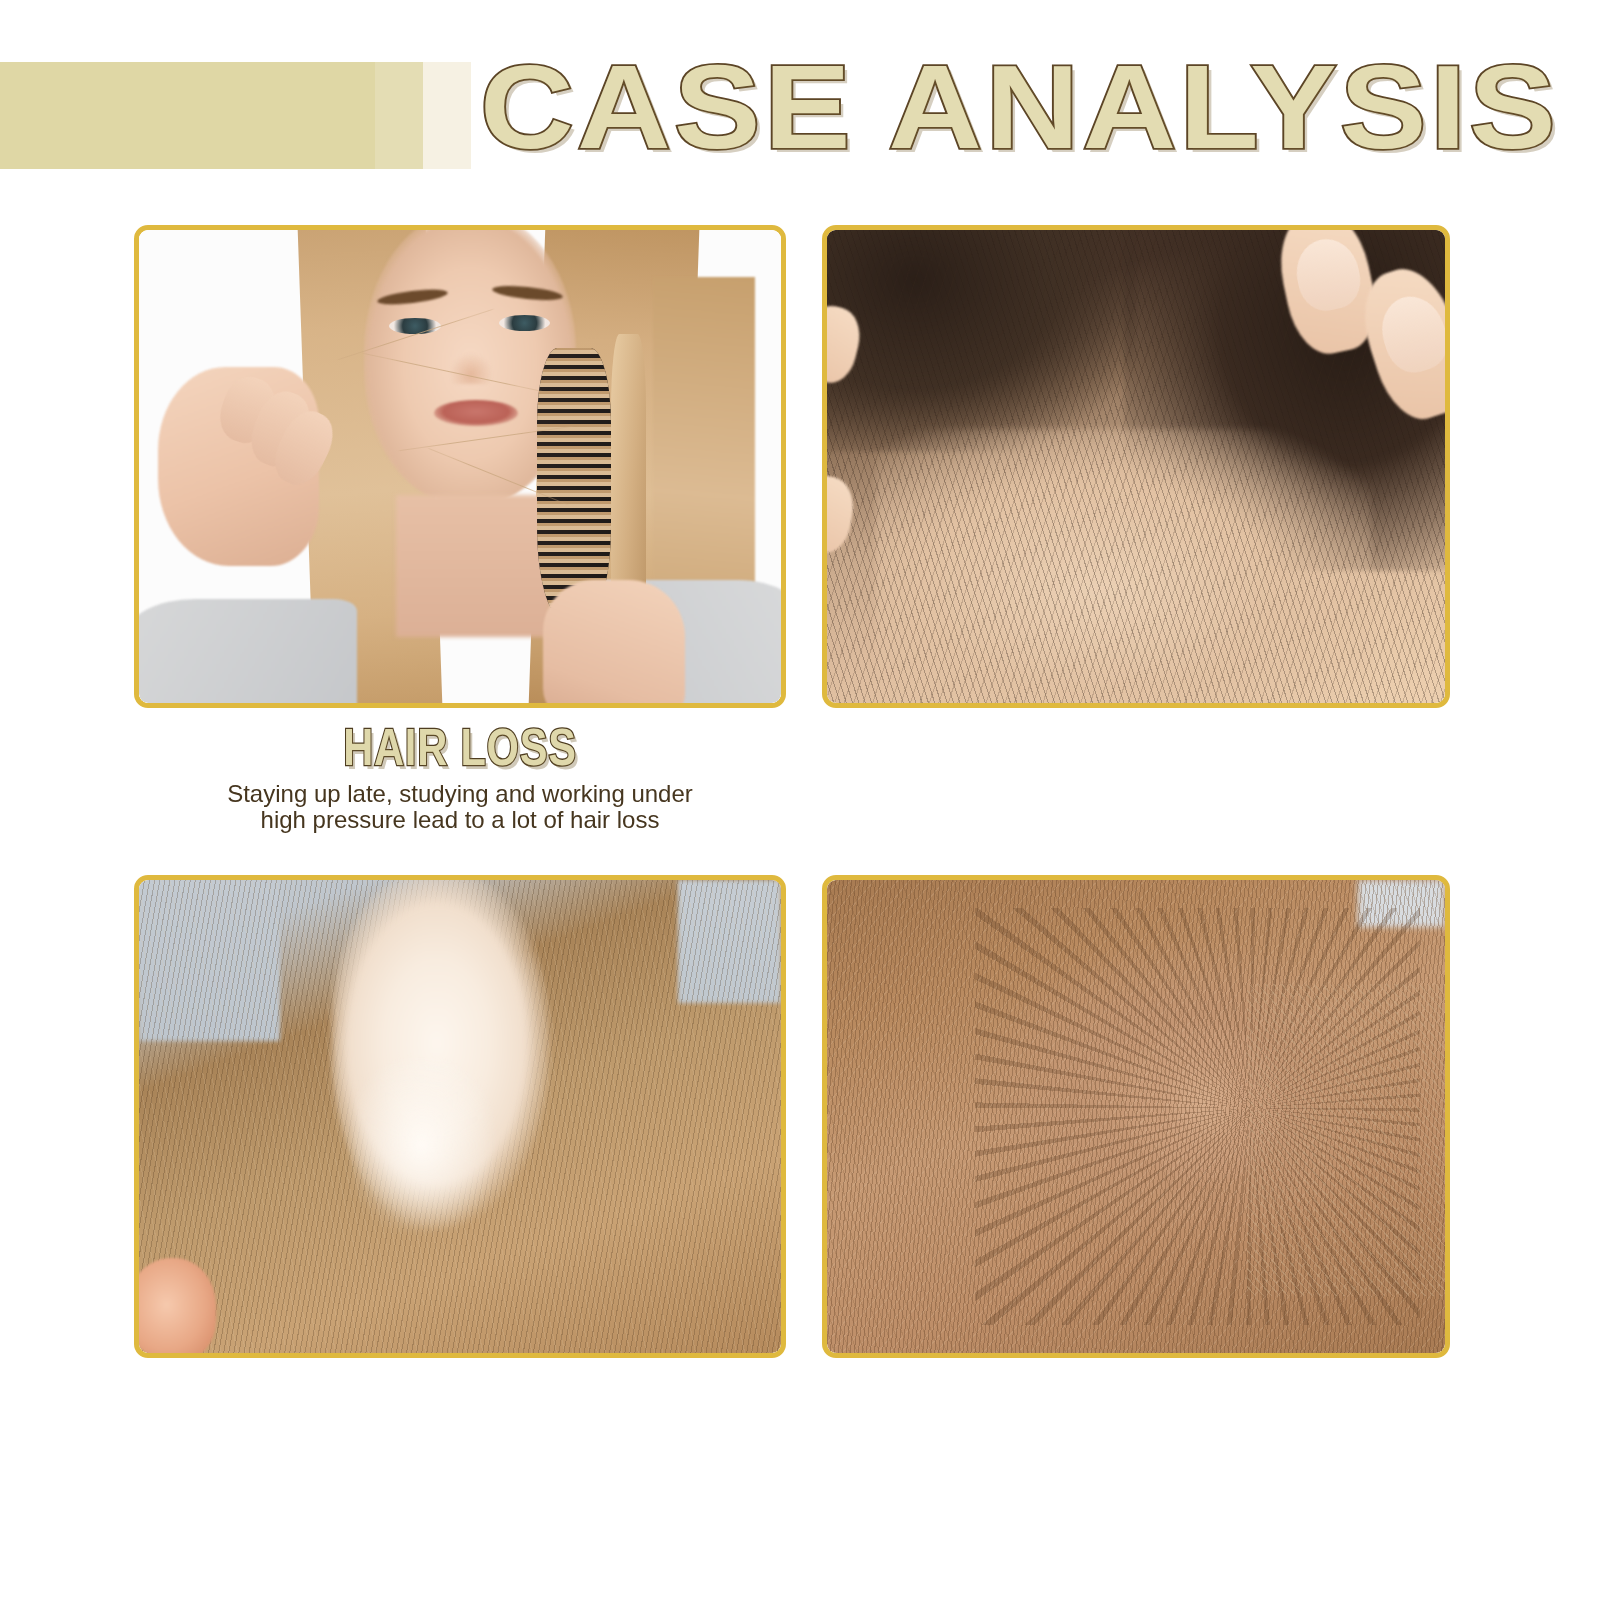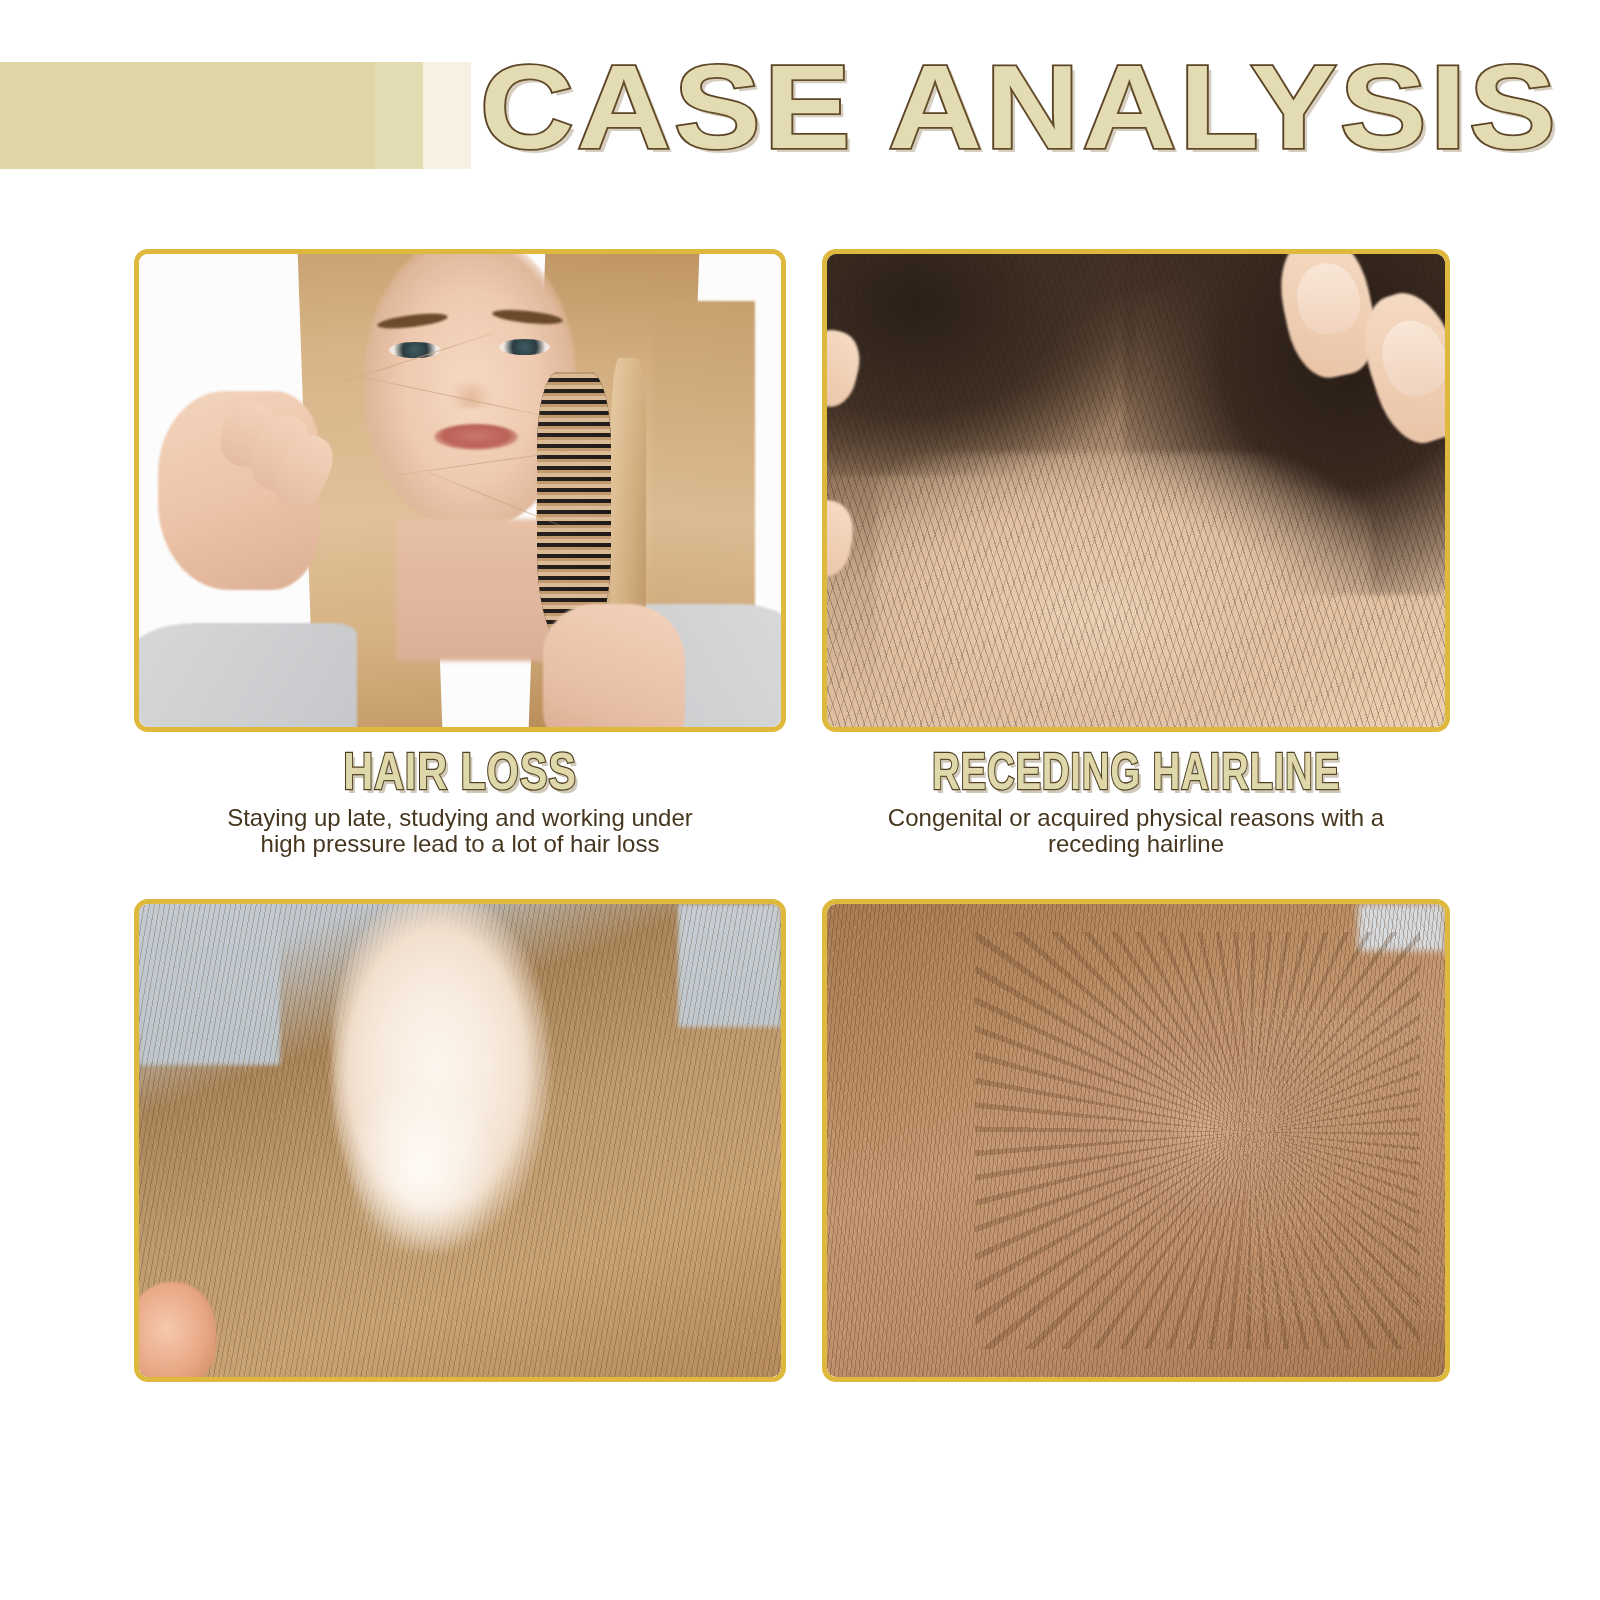--- a/index.html
+++ b/index.html
@@ -31,21 +31,21 @@
     color:#E3DCB2;
     -webkit-text-stroke:3.5px #5C4526;
     paint-order:stroke fill;
     text-shadow:4px 4px 0 rgba(120,95,50,0.30);
     white-space:nowrap;
   }
 
   
   .grid{position:absolute;left:0;top:200px;width:1600px;height:1400px;}
 
-  .card{position:absolute;margin-top:24px;}
+  .card{position:absolute;}
   .card-1{left:134px;top:25px;width:652px;height:483px;}
   .card-2{left:822px;top:25px;width:628px;height:483px;}
   .card-3{left:134px;top:675px;width:652px;height:483px;}
   .card-4{left:822px;top:675px;width:628px;height:483px;}
 
   .photo-frame{
     position:absolute;left:0;top:0;width:100%;height:100%;
     border:5px solid #DFB93E;
     border-radius:14px;
     box-sizing:border-box;
@@ -263,25 +263,20 @@
         <div class="scalp"></div>
         <div class="strands"></div>
         <div class="fing fa"></div>
           <div class="fing fb"></div>
         <div class="fing fc"></div>
           <div class="fing fd"></div>
         <div class="nail" style="left:76%;top:2%;width:10%;height:15%;transform:rotate(-12deg);"></div>
         <div class="nail" style="left:90%;top:14%;width:10%;height:16%;transform:rotate(-18deg);"></div>
       </div>
     </div>
-    <div class="caption cap-2">
-      <div class="cap-head wide" style="color: rgb(223, 216, 171); -webkit-text-stroke-color: rgb(78, 61, 33);">RECEDING HAIRLINE</div>
-      <div class="cap-body" style="color: rgb(70, 54, 31);">Congenital or acquired physical reasons with a
-receding hairline</div>
-    </div>
   </div>
 
   <div class="card card-3">
     <div class="photo-frame" style="border-color: rgb(223, 185, 62);">
       <div class="photo p3">
         <div class="skyL"></div>
           <div class="skyR"></div>
         <div class="hairmass"></div>
         <div class="strands"></div>
         <div class="patch"></div>

